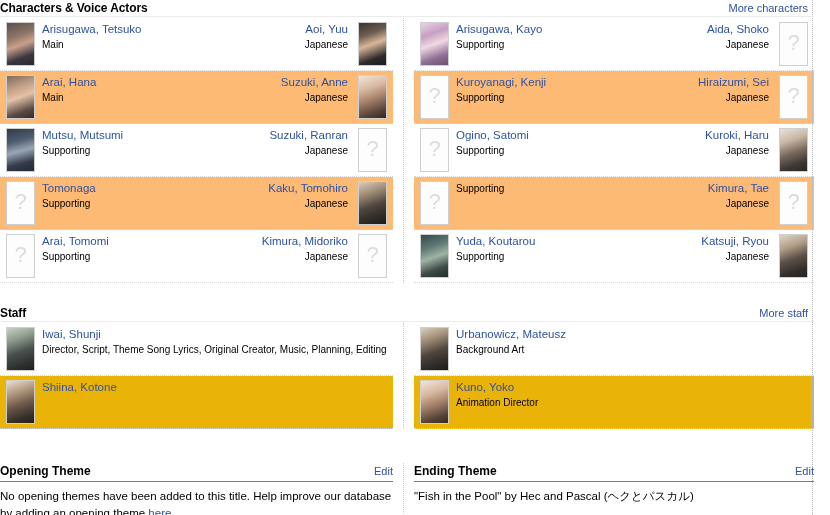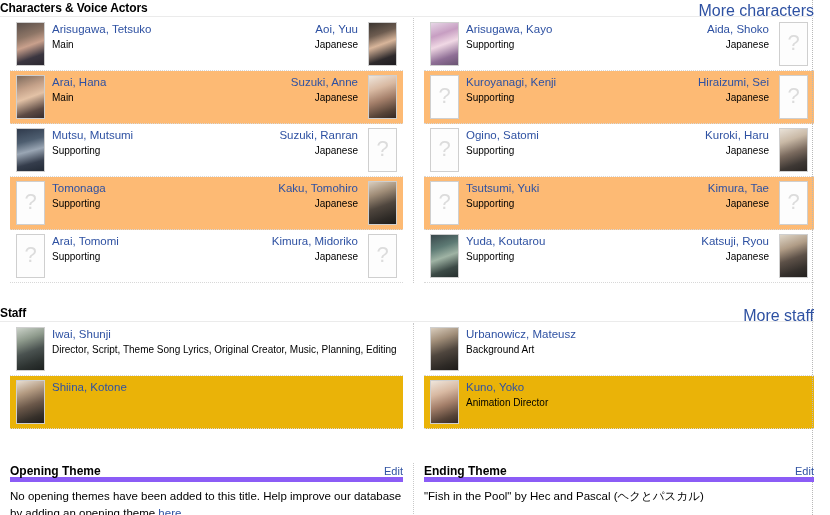--- a/index.html
+++ b/index.html
@@ -40,33 +40,32 @@
   }
   .section-head h2 {
     font-size: 12px;
     font-weight: bold;
     color: #000;
     line-height: 17px;
     letter-spacing: -0.1px;
   }
   .section-head .more-link {
     position: absolute;
-    right: 0;
+    right: 6px;
     top: 2px;
-    font-size: 16px;
+    font-size: 11px;
     color: #2e51a2;
     text-decoration: none;
     cursor: pointer;
   }
 
   
   .cols {
     display: flex;
     align-items: flex-start;
-    padding-left: 10px;
   }
   .col-left  { width: 403px; flex: 0 0 403px; padding-right: 10px; }
   .col-divider { width: 0; border-left: 1px dotted #c9c9c9; align-self: stretch; }
   .col-right { flex: 1 1 auto; padding-left: 10px; }
   .entry-row {
     display: flex;
     align-items: stretch;
     border-bottom: 1px dotted #d8d8d8;
   }
   .entry-row.alt { background: #fdba74; }
@@ -129,21 +128,21 @@
   .staff-role { font-size: 10px; line-height: 15px; color:#000; }
 
   
   .gap-22 { height: 22px; }
   .gap-34 { height: 34px; }
 
   
   .theme-head {
     position: relative;
     height: 19px;
-    border-bottom: 5px solid #8b5cf6;
+    border-bottom: 1px solid #8b5cf6;
     margin-bottom: 6px;
   }
   .theme-head h2 { font-size: 12px; font-weight: bold; line-height: 17px; }
   .theme-head .edit-link {
     position: absolute; right: 0; top: 2px;
     font-size: 11px; color: #2e51a2; text-decoration: none; cursor: pointer;
   }
   .theme-body { font-size: 11.5px; line-height: 17px; color:#000; }
   .theme-body a { color: #2e51a2; text-decoration: none; cursor: pointer; }
 
@@ -321,21 +320,20 @@
               </div>
               <div class="thumb va-thumb">
                 <div class="ph-shade p5"></div>
               </div>
             </div>
           </div>
           <div class="entry-row alt">
             <div class="cell-left">
               <div class="thumb ph"></div>
               <div class="meta">
-                <a class="pname">Tsutsumi, Yuki</a>
                 <div class="prole">Supporting</div>
               </div>
             </div>
             <div class="cell-right">
               <div class="meta-right">
                 <a class="pname">Kimura, Tae</a>
                 <div class="prole">Japanese</div>
               </div>
               <div class="thumb ph va-thumb"></div>
             </div>

